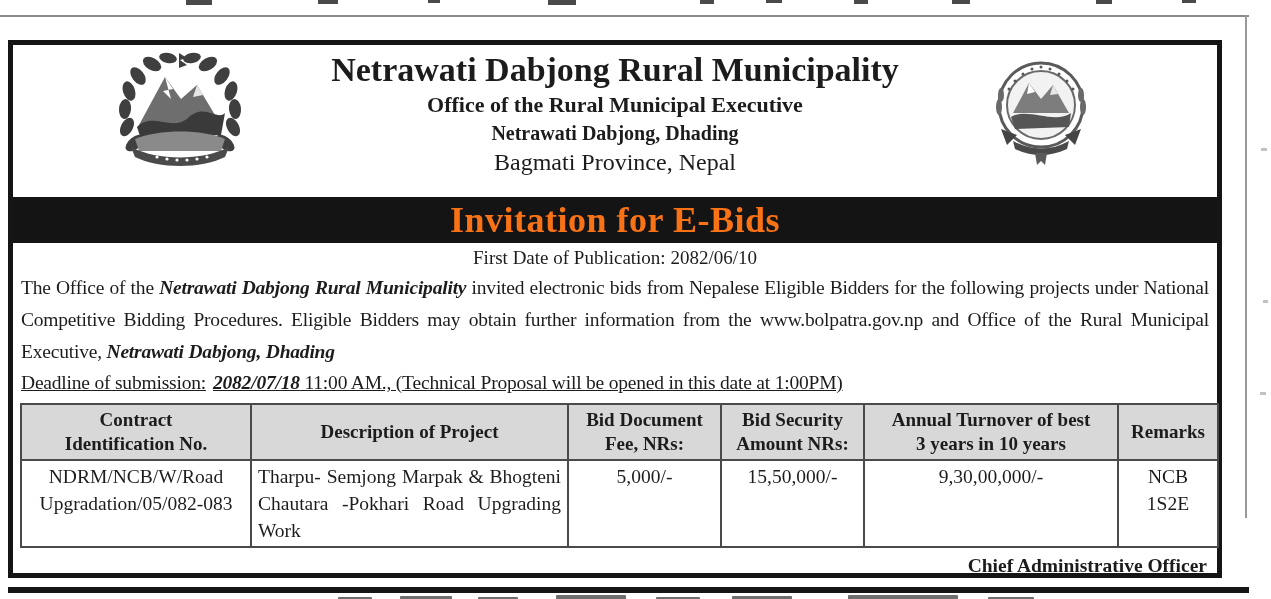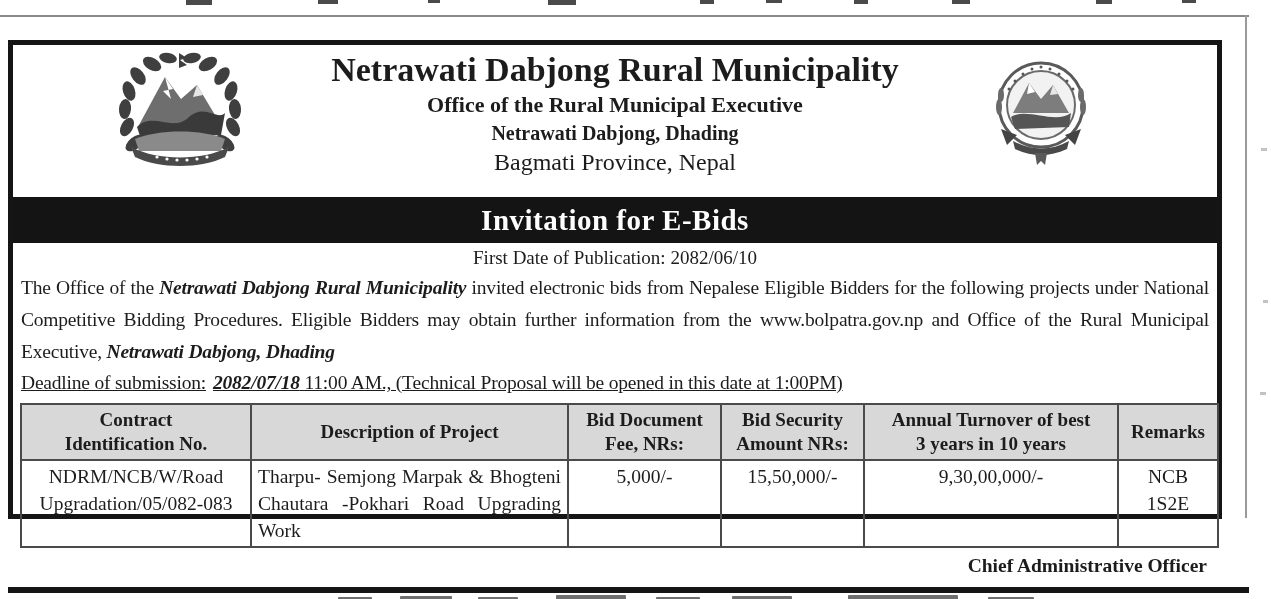--- a/index.html
+++ b/index.html
@@ -11,36 +11,36 @@
   .page{position:absolute;inset:0;background:#fff;}
 
   
   .scrap{position:absolute;top:0;background:#4a4a4a;}
   .frame-hline{position:absolute;left:0;top:15px;width:1249px;height:2px;background:#8a8a8a;}
   .frame-vline{position:absolute;left:1245px;top:15px;width:2px;height:503px;background:#9a9a9a;}
   .speck{position:absolute;background:#c2c2c2;}
 
   
   .notice-box{
-    position:absolute;left:8px;top:40px;width:1214px;height:479px;
+    position:absolute;left:8px;top:40px;width:1214px;height:538px;
     border:5px solid #151515;background:#fff;box-sizing:border-box;
   }
 
   .letterhead{position:relative;height:152px;}
   .logo-left{position:absolute;left:100px;top:6px;}
   .logo-right{position:absolute;right:124px;top:10px;}
   .head-text{text-align:center;padding-top:7px;line-height:1.06;}
   .head-muni{font-size:34px;font-weight:bold;}
   .head-office{font-size:22px;font-weight:bold;margin-top:5px;}
   .head-place{font-size:20px;font-weight:bold;margin-top:7px;}
   .head-prov{font-size:24px;margin-top:5px;}
 
   .banner{
-    background:#141414;color:#ffffff;text-align:center;
-    height:46px;line-height:46px;font-size:29px;font-weight:bold;letter-spacing:0.5px;
+    background:#141414;color:#f97316;text-align:center;
+    height:46px;line-height:46px;font-size:36px;font-weight:bold;letter-spacing:0.5px;
   }
 
   .pubdate{text-align:center;font-size:19px;padding-top:4px;height:24px;}
 
   .intro{
     font-size:19.5px;line-height:32px;text-align:justify;
     padding:1px 8px 0 8px;letter-spacing:-0.2px;
   }
   .deadline{font-size:19.5px;line-height:30px;padding:0 8px;letter-spacing:-0.2px;text-decoration:underline;}
   .bi{font-weight:bold;font-style:italic;}

